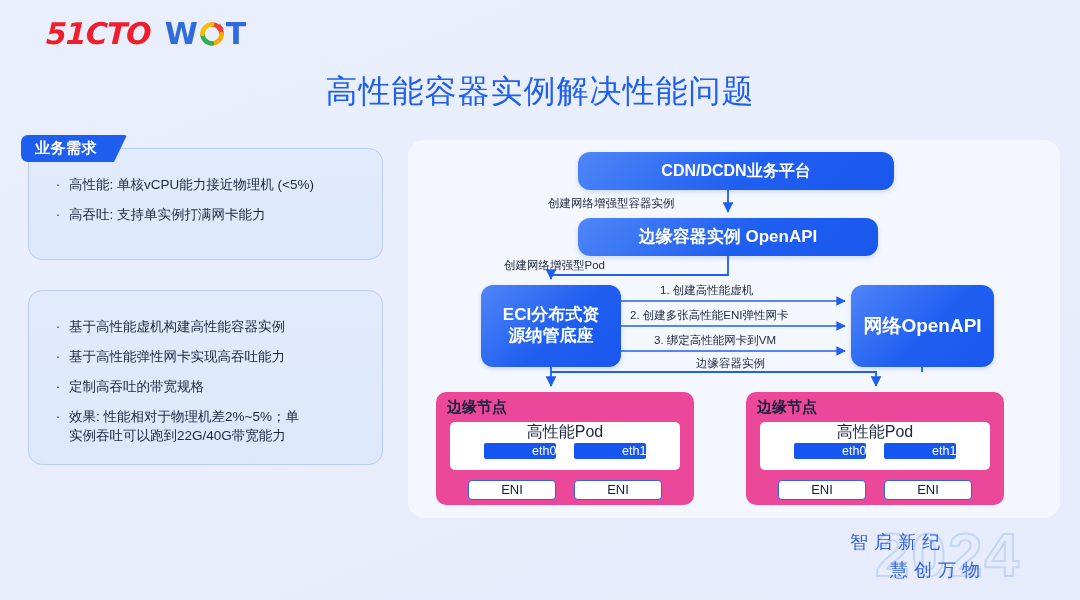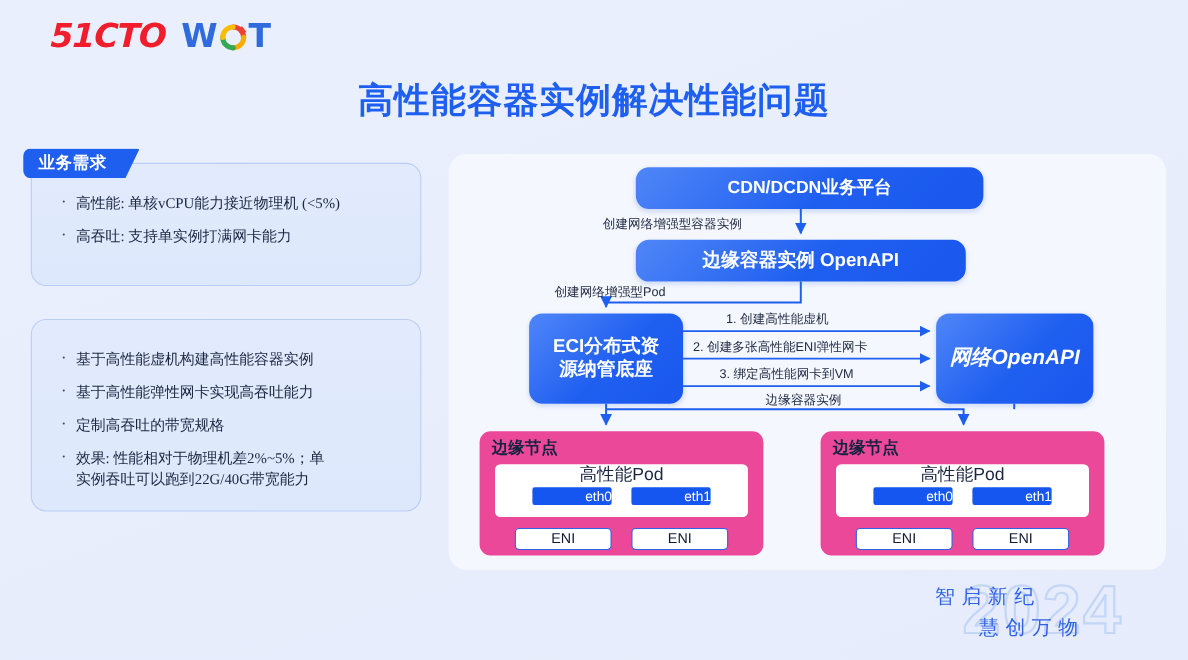--- a/index.html
+++ b/index.html
@@ -21,31 +21,30 @@
     font-style: italic; transform: skewX(-2deg);
   }
   #logo-wot { display: flex; align-items: center; font-size: 30px; font-weight: 700;
     color: #2f6bdd; font-family: "DejaVu Sans", sans-serif; letter-spacing: 0px; }
   .wot-ring { display:inline-block; width: 26px; height: 26px; position: relative; margin: 0 1px; }
   .wot-ring svg { display:block; }
 
   
   #page-title {
     position: absolute; left: 0; right: 0; top: 70px;
-    text-align: center; font-size: 32px; font-weight: 700;
+    text-align: center; font-size: 32px; font-weight: 400;
     color: #1f5ff0; letter-spacing: 1px;
   }
 
   
   .info-card {
     position: absolute;
     background: linear-gradient(180deg, #e2ebfd 0%, #dde8fc 100%);
     border: 1px solid #b9cdf5;
     border-radius: 14px;
-    font-family: Liberation Serif, serif;
   }
   #card-requirements { left: 28px; top: 148px; width: 355px; height: 112px; }
   #card-solutions    { left: 28px; top: 290px; width: 355px; height: 175px; }
 
   .card-tab {
     position: absolute; left: -8px; top: -14px;
     height: 27px; padding: 0 26px 0 14px;
     background: #1f5ff0;
     color: #ffffff; font-size: 15px; font-weight: 700;
     display: flex; align-items: center;
@@ -69,21 +68,21 @@
   .node-box {
     position: absolute; border-radius: 12px; color: #fff;
     display: flex; align-items: center; justify-content: center;
     font-weight: 700; text-align: center; line-height: 1.22;
     background: linear-gradient(135deg, #4f86f7 0%, #1f5ff0 55%, #1a57ee 100%);
     box-shadow: 0 2px 5px rgba(30,80,200,0.18);
   }
   #node-cdn        { left: 170px; top: 12px;  width: 316px; height: 38px; font-size: 16px; text-align: center; }
   #node-openapi    { left: 170px; top: 78px;  width: 300px; height: 38px; font-size: 17px; }
   #node-eci        { left: 73px;  top: 145px; width: 140px; height: 82px; font-size: 17px; }
-  #node-netapi     { left: 443px; top: 145px; width: 143px; height: 82px; font-size: 19px; font-style: italic; }
+  #node-netapi     { left: 443px; top: 145px; width: 143px; height: 82px; font-size: 19px; }
 
   
   .edge-node {
     position: absolute; top: 252px; width: 258px; height: 113px;
     background: #ec4899; border-radius: 10px;
   }
   #edge-node-1 { left: 28px; }
   #edge-node-2 { left: 338px; }
   .edge-node-title { position: absolute; left: 11px; top: 6px; font-size: 15px; font-weight: 700; color: #12223f; }
   .pod-box {

